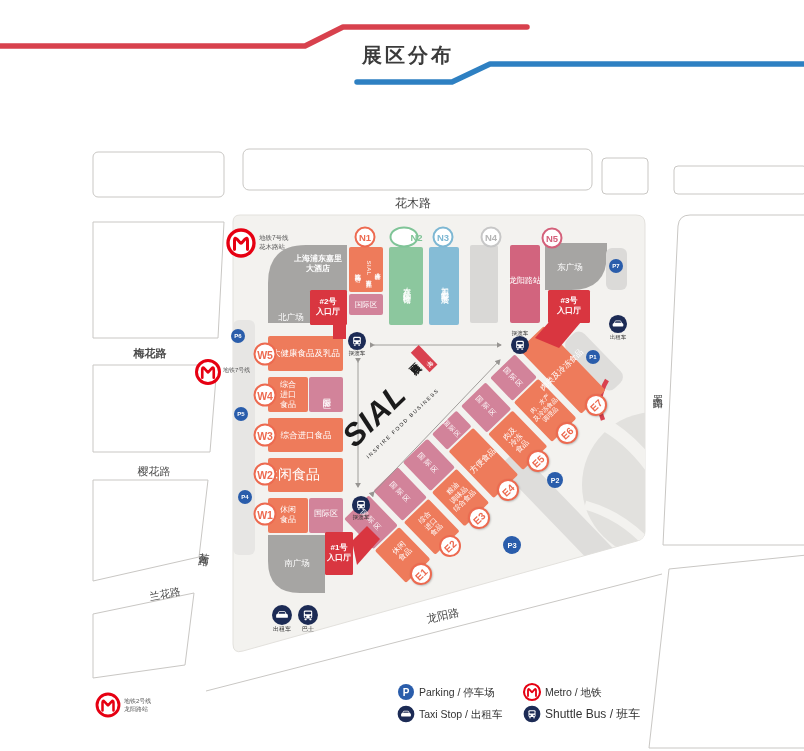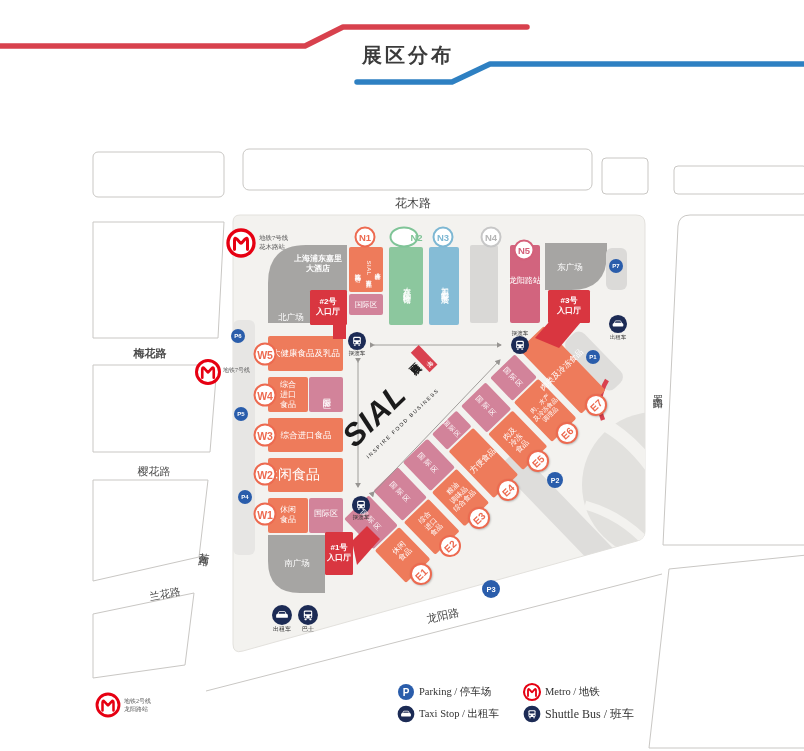--- a/index.html
+++ b/index.html
@@ -1,20 +1,20 @@
 <!DOCTYPE html>
 <html><head>
 <meta charset="utf-8">
 <style>
   html,body{margin:0;padding:0;background:#fff;font-family:"Liberation Sans","DejaVu Sans",sans-serif;}
   .stage{position:relative;width:804px;height:751px;overflow:hidden;background:#fff;}
   svg.map{position:absolute;left:0;top:0;}
   .lb{position:absolute;transform:translate(-50%,-50%);white-space:pre-line;text-align:center;
       line-height:1.22;color:#4a4a4a;pointer-events:none;}
-  .lb.left{transform:translate(0,-50%);text-align:left;font-family:Liberation Serif, serif;}
+  .lb.left{transform:translate(0,-50%);text-align:left;}
   .w{color:#fff;}
   .bold{font-weight:bold;}
   .vert{writing-mode:vertical-rl;letter-spacing:1.5px;}
   .badge{position:absolute;transform:translate(-50%,-50%);background:#fff;border-radius:50%;
          display:flex;align-items:center;justify-content:center;font-weight:bold;
          box-sizing:border-box;pointer-events:none;}
   .pbadge{background:#2a5dab;color:#fff;}
   .sial{position:absolute;left:405px;top:400px;width:140px;height:60px;
         transform:translate(-50%,-50%) rotate(-44deg);pointer-events:none;}
   .sial .word{position:absolute;left:0;top:2px;font-size:31px;font-weight:bold;font-style:italic;
@@ -235,41 +235,41 @@
 <div class="lb w" style="left:400px;top:493px;font-size:7px;letter-spacing:2px;transform:translate(-50%,-50%) rotate(46deg);">国际区</div>
 <div class="lb w" style="left:428px;top:464px;font-size:7px;letter-spacing:2px;transform:translate(-50%,-50%) rotate(46deg);">国际区</div>
 <div class="lb w" style="left:452px;top:429px;font-size:6.5px;letter-spacing:1px;transform:translate(-50%,-50%) rotate(46deg);">国际区</div>
 <div class="lb w" style="left:486px;top:407px;font-size:7px;letter-spacing:2px;transform:translate(-50%,-50%) rotate(46deg);">国际区</div>
 <div class="lb w" style="left:513px;top:378px;font-size:7px;letter-spacing:1.5px;transform:translate(-50%,-50%) rotate(46deg);">国际区</div>
 
 <div class="badge" style="left:365px;top:237px;width:21px;height:21px;border:2px solid #ed6a50;color:#ed6a50;font-size:9.5px;">N1</div>
 <div class="badge" style="left:404px;top:237px;width:21px;height:21px;border:2px solid #7fc497;color:#7fc497;font-size:9.5px;padding-left:25px;">N2</div>
 <div class="badge" style="left:443px;top:237px;width:21px;height:21px;border:2px solid #7db7d3;color:#7db7d3;font-size:9.5px;">N3</div>
 <div class="badge" style="left:483px;top:237px;width:21px;height:21px;border:2px solid #c7c7c7;color:#b5b5b5;font-size:9.5px;margin-left:8px;">N4</div>
-<div class="badge" style="left:524px;top:238px;width:21px;height:21px;border:2px solid #d4607a;color:#d4607a;font-size:9.5px;margin-top:12px;">N5</div>
+<div class="badge" style="left:552px;top:238px;width:21px;height:21px;border:2px solid #d4607a;color:#d4607a;font-size:9.5px;">N5</div>
 <div class="badge" style="left:265px;top:354px;width:23px;height:23px;border:2.2px solid #ed6a50;color:#ed6a50;font-size:10.5px;">W5</div>
 <div class="badge" style="left:265px;top:395px;width:23px;height:23px;border:2.2px solid #ed6a50;color:#ed6a50;font-size:10.5px;">W4</div>
 <div class="badge" style="left:265px;top:435px;width:23px;height:23px;border:2.2px solid #ed6a50;color:#ed6a50;font-size:10.5px;">W3</div>
 <div class="badge" style="left:265px;top:474px;width:23px;height:23px;border:2.2px solid #ed6a50;color:#ed6a50;font-size:10.5px;">W2</div>
 <div class="badge" style="left:265px;top:514px;width:23px;height:23px;border:2.2px solid #ed6a50;color:#ed6a50;font-size:10.5px;">W1</div>
 <div class="badge" style="left:421px;top:574px;width:22px;height:22px;border:2px solid #ed6a50;color:#ed6a50;font-size:10px;transform:translate(-50%,-50%) rotate(-44deg);box-shadow:0 1px 2px rgba(0,0,0,0.25);">E1</div>
 <div class="badge" style="left:450px;top:546px;width:22px;height:22px;border:2px solid #ed6a50;color:#ed6a50;font-size:10px;transform:translate(-50%,-50%) rotate(-44deg);box-shadow:0 1px 2px rg​ba(0,0,0,0.25);">E2</div>
 <div class="badge" style="left:479px;top:518px;width:22px;height:22px;border:2px solid #ed6a50;color:#ed6a50;font-size:10px;transform:translate(-50%,-50%) rotate(-44deg);box-shadow:0 1px 2px rgba(0,0,0,0.25);">E3</div>
 <div class="badge" style="left:508px;top:490px;width:22px;height:22px;border:2px solid #ed6a50;color:#ed6a50;font-size:10px;transform:translate(-50%,-50%) rotate(-44deg);box-shadow:0 1px 2px rgba(0,0,0,0.25);">E4</div>
 <div class="badge" style="left:538px;top:461px;width:22px;height:22px;border:2px solid #ed6a50;color:#ed6a50;font-size:10px;transform:translate(-50%,-50%) rotate(-44deg);box-shadow:0 1px 2px rgba(0,0,0,0.25);">E5</div>
 <div class="badge" style="left:567px;top:433px;width:22px;height:22px;border:2px solid #ed6a50;color:#ed6a50;font-size:10px;transform:translate(-50%,-50%) rotate(-44deg);box-shadow:0 1px 2px rgba(0,0,0,0.25);">E6</div>
 <div class="badge" style="left:596px;top:405px;width:22px;height:22px;border:2px solid #ed6a50;color:#ed6a50;font-size:10px;transform:translate(-50%,-50%) rotate(-44deg);box-shadow:0 1px 2px rgba(0,0,0,0.25);">E7</div>
 
 <div class="badge pbadge" style="left:238px;top:336px;width:14px;height:14px;font-size:6px;">P6</div>
 <div class="badge pbadge" style="left:241px;top:414px;width:14px;height:14px;font-size:6px;">P5</div>
 <div class="badge pbadge" style="left:245px;top:497px;width:14px;height:14px;font-size:6px;">P4</div>
 <div class="badge pbadge" style="left:616px;top:266px;width:14px;height:14px;font-size:6px;">P7</div>
 <div class="badge pbadge" style="left:593px;top:357px;width:14px;height:14px;font-size:6px;">P1</div>
 <div class="badge pbadge" style="left:555px;top:480px;width:16px;height:16px;font-size:7px;">P2</div>
-<div class="badge pbadge" style="left:491px;top:545px;width:18px;height:18px;font-size:7.5px;margin-top:44px;">P3</div>
+<div class="badge pbadge" style="left:512px;top:545px;width:18px;height:18px;font-size:7.5px;">P3</div>
 
 <div class="lb" style="left:357px;top:353px;font-size:5.5px;color:#333;">摆渡车</div>
 <div class="lb" style="left:520px;top:333px;font-size:5.5px;color:#333;">摆渡车</div>
 <div class="lb" style="left:361px;top:517px;font-size:5.5px;color:#333;">摆渡车</div>
 <div class="lb" style="left:618px;top:337px;font-size:5.5px;color:#333;">出租车</div>
 <div class="lb" style="left:282px;top:630px;font-size:6px;color:#333;">出租车</div>
 <div class="lb" style="left:308px;top:630px;font-size:6px;color:#333;">巴士</div>
 
 <div class="sial">
   <div class="word">SIAL</div>

